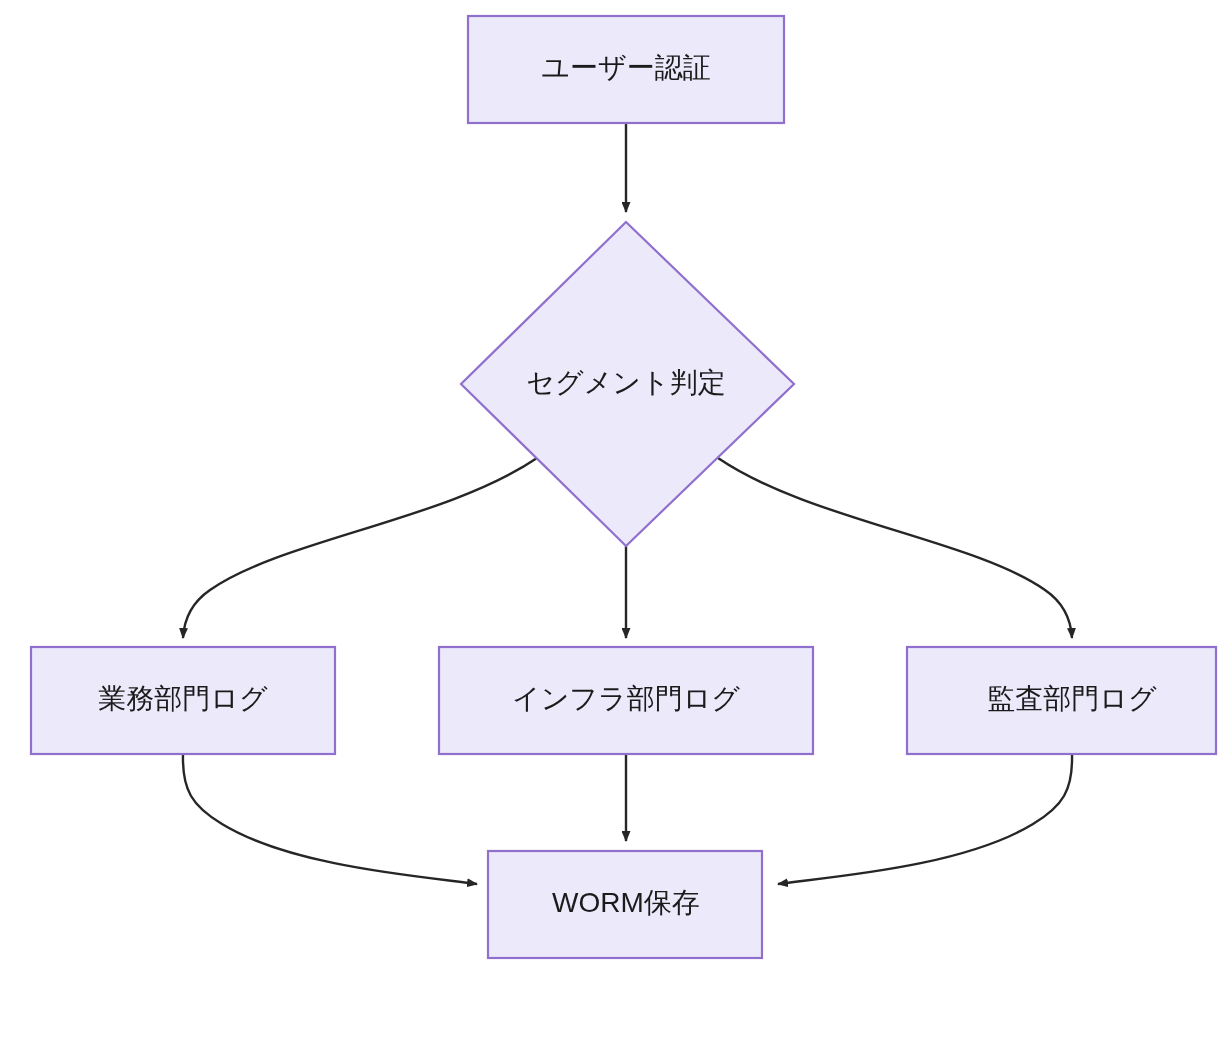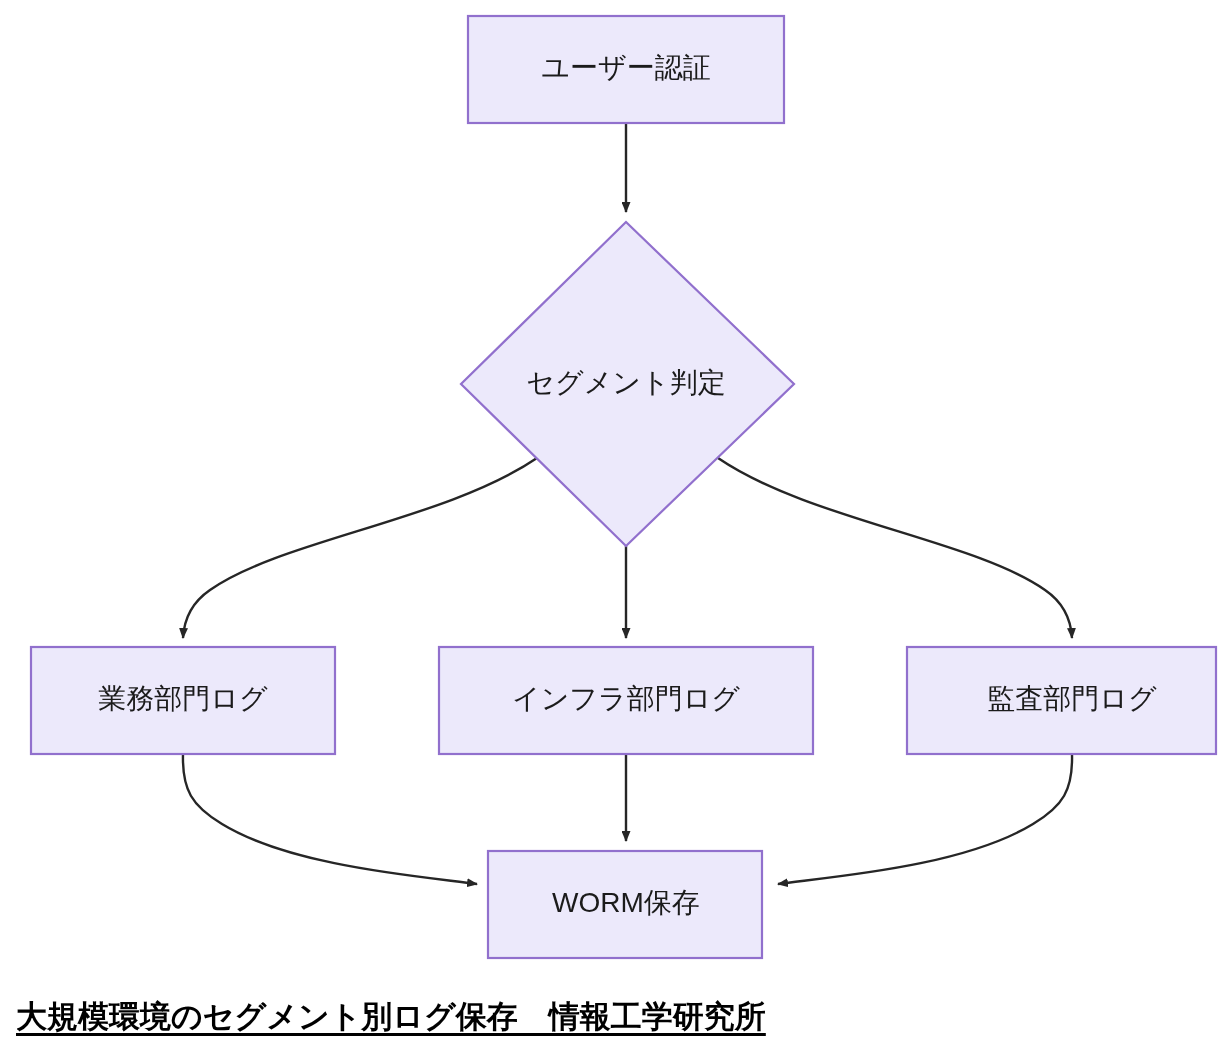--- a/index.html
+++ b/index.html
@@ -124,14 +124,13 @@
       <rect class="node-shape" x="891" y="647" width="309" height="107"></rect>
       <text class="node-label" x="1056" y="701">監査部門ログ</text>
     </g>
 
     <g>
       <rect class="node-shape" x="472" y="851" width="274" height="107"></rect>
       <text class="node-label" x="610" y="905">WORM保存</text>
     </g>
   </svg>
 
-  <div class="caption-text">大規模環境のセグメント別ログ保存　情報工学研究所</div>
 </div>
 
 </body></html>

